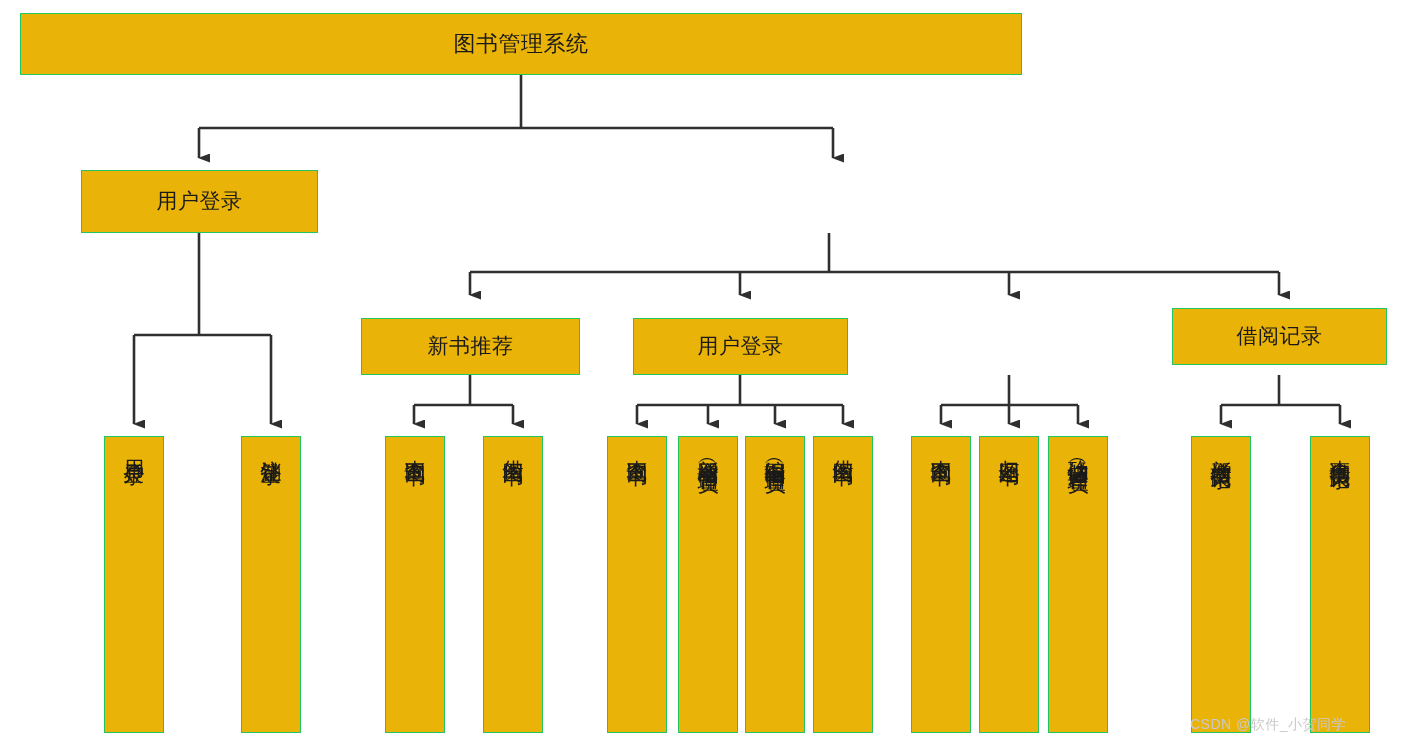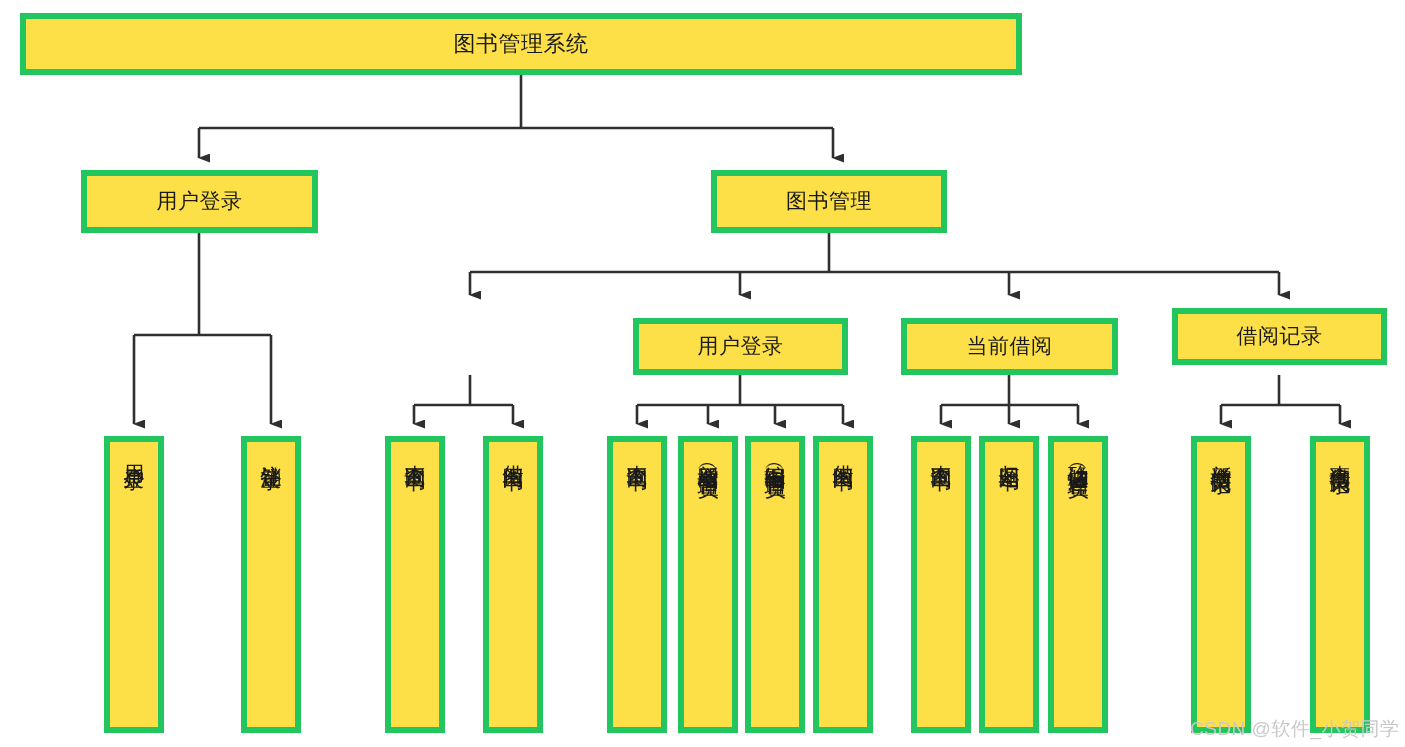--- a/index.html
+++ b/index.html
@@ -20,22 +20,22 @@
   svg#edges {
     position: absolute;
     left: 0;
     top: 0;
     width: 1405px;
     height: 747px;
   }
   .node {
     position: absolute;
     box-sizing: border-box;
-    border: 6px solid #22c55e;
-    background: #fde047;
+    border: 1px solid #22c55e;
+    background: #eab308;
     display: flex;
     align-items: center;
     justify-content: center;
     color: #1a1a1a;
     z-index: 3;
   }
   .node .lbl {
     display: block;
     text-align: center;
     line-height: 1.18;
@@ -56,21 +56,21 @@
     writing-mode: vertical-rl;
     text-orientation: upright;
     font-size: 21px;
     line-height: 1.05;
     letter-spacing: 2px;
     white-space: nowrap;
   }
   .watermark {
     position: absolute;
     color: #c9c9c9;
-    font-size: 19px;
+    font-size: 14px;
     letter-spacing: 0.5px;
     z-index: 5;
     white-space: nowrap;
     pointer-events: none;
   }
 </style>
 </head>
 <body>
 
 <div id="canvas">
@@ -125,29 +125,26 @@
     </g>
   </svg>
 
   <div class="node root horiz" style="left:20px; top:13px; width:1002px; height:62px;">
     <span class="lbl">图书管理系统</span>
   </div>
 
   <div class="node horiz" style="left:81px; top:170px; width:237px; height:63px;">
     <span class="lbl">用户登录</span>
   </div>
-  <div class="node horiz" style="left:711px; top:170px; width:236px; height:63px;">
-    <span class="lbl">图书管理</span>
+
+  <div class="node horiz" style="left:361px; top:318px; width:219px; height:57px;">
+    <span class="lbl">新书推荐</span>
   </div>
-
   <div class="node horiz" style="left:633px; top:318px; width:215px; height:57px;">
     <span class="lbl">用户登录</span>
-  </div>
-  <div class="node horiz" style="left:901px; top:318px; width:217px; height:57px;">
-    <span class="lbl">当前借阅</span>
   </div>
   <div class="node horiz" style="left:1172px; top:308px; width:215px; height:57px;">
     <span class="lbl">借阅记录</span>
   </div>
 
   <div class="node vert" style="left:104px; top:436px; width:60px; height:297px;">
     <span class="lbl">用户登录</span>
   </div>
   <div class="node vert" style="left:241px; top:436px; width:60px; height:297px;">
     <span class="lbl">注销登录</span>

